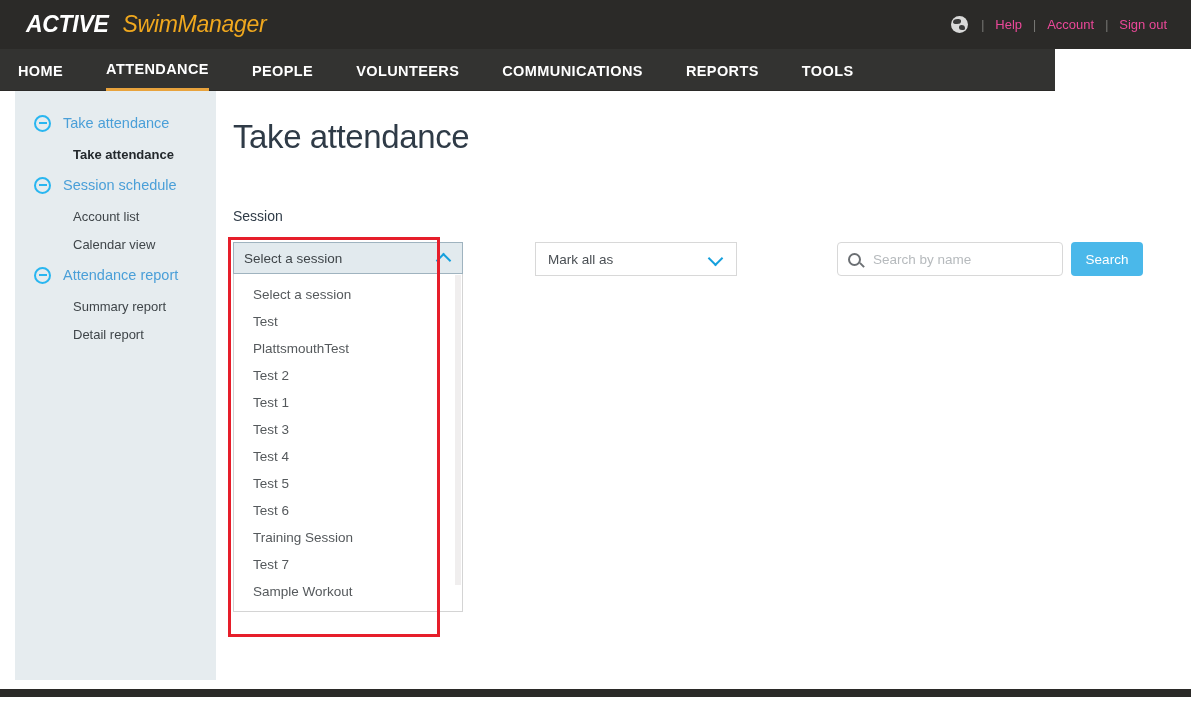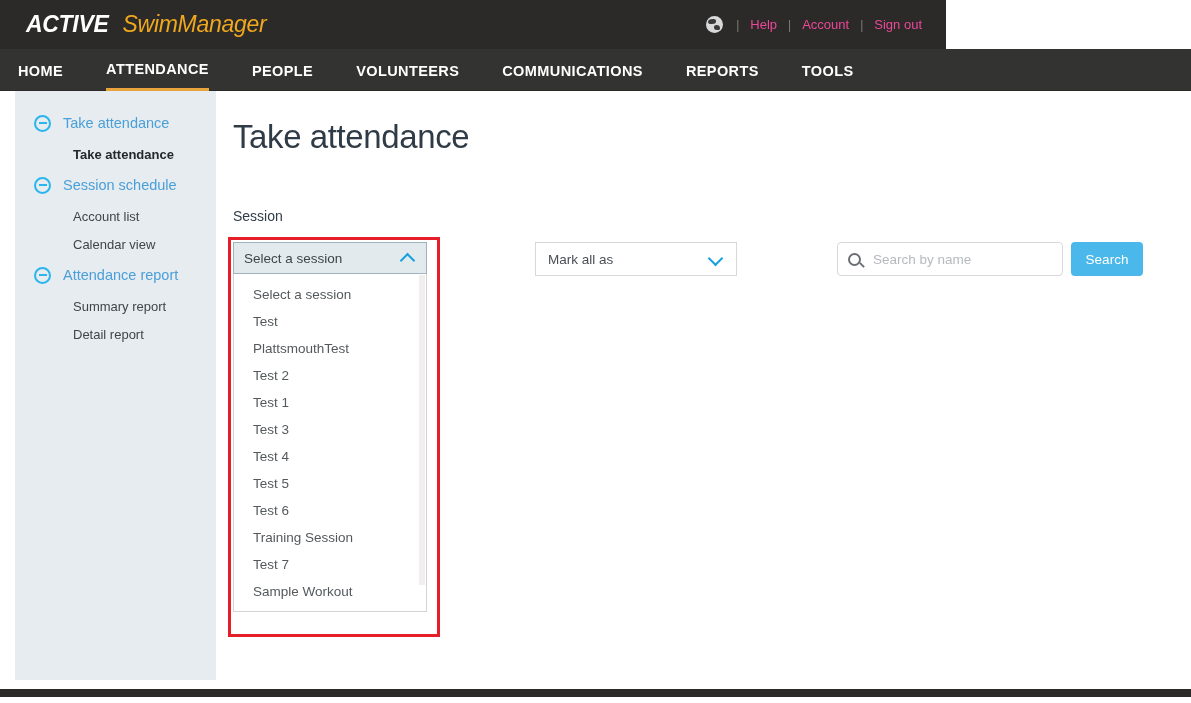--- a/index.html
+++ b/index.html
@@ -7,21 +7,21 @@
     margin: 0; padding: 0;
     width: 1191px; height: 703px;
     background: #ffffff;
     font-family: "Liberation Sans", sans-serif;
     overflow: hidden;
   }
 
   
   .topbar {
     position: absolute; left: 0; top: 0;
-    width: 946px; height: 49px;
+    width: 1191px; height: 49px;
     background: #2b2a28;
     display: flex; align-items: center;
   }
   .logo {
     margin-left: 26px;
     font-size: 23px;
     font-weight: bold;
     font-style: italic;
     letter-spacing: -0.3px;
     white-space: nowrap;
@@ -63,21 +63,21 @@
   }
   .top-link {
     color: #ec4899; text-decoration: none;
     font-size: 13px;
     white-space: nowrap;
   }
 
   
   .navbar {
     position: absolute; left: 0; top: 49px;
-    width: 1191px; height: 42px;
+    width: 1055px; height: 42px;
     background: #333331;
     display: flex; align-items: stretch;
     border-bottom: 1px solid #2b2a28;
   }
   .nav-item {
     display: flex; align-items: center;
     color: #ffffff;
     font-size: 14.5px;
     font-weight: bold;
     letter-spacing: 0.4px;
@@ -163,21 +163,21 @@
     position: absolute;
     left: -5px; top: -5px;
     width: 212px; height: 400px;
     border: 3px solid #e61e2a;
     pointer-events: none;
     z-index: 5;
   }
 
   .session-wrap {
     position: absolute; left: 0; top: 0;
-    width: 194px;
+    width: 230px;
     z-index: 4;
   }
   .select-head {
     height: 32px;
     border: 1px solid #9fb3bf;
     background: #e2eaee;
     display: flex; align-items: center;
     padding: 0 10px;
     font-size: 13.5px;
     color: #3f4549;

